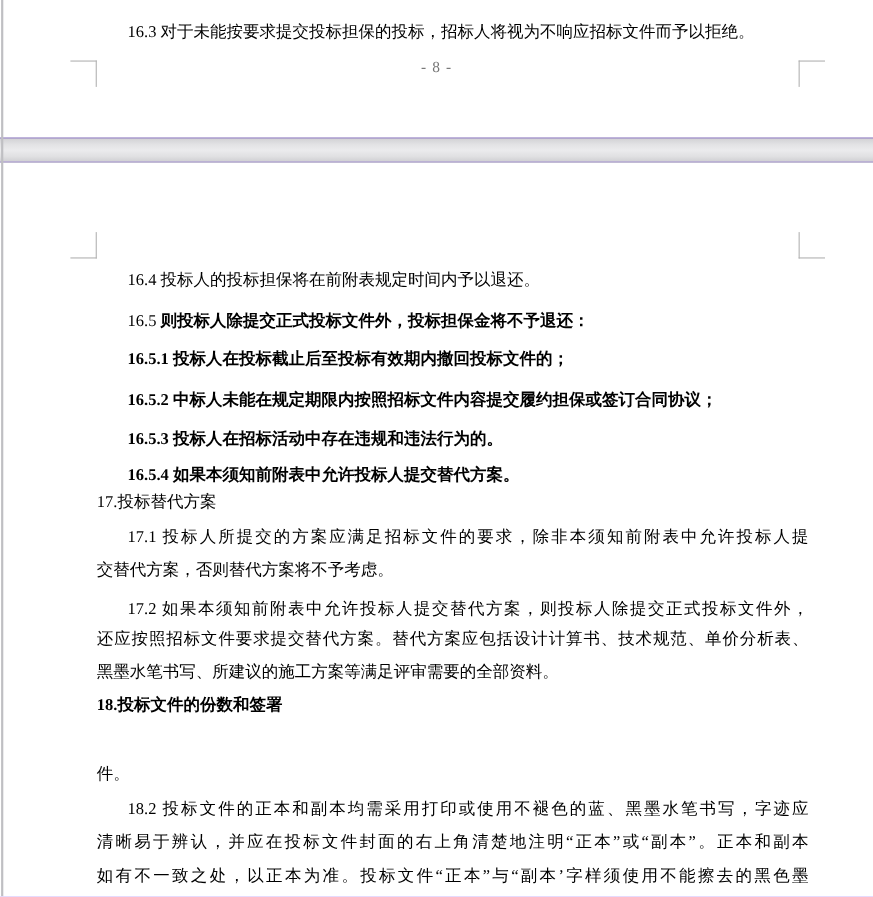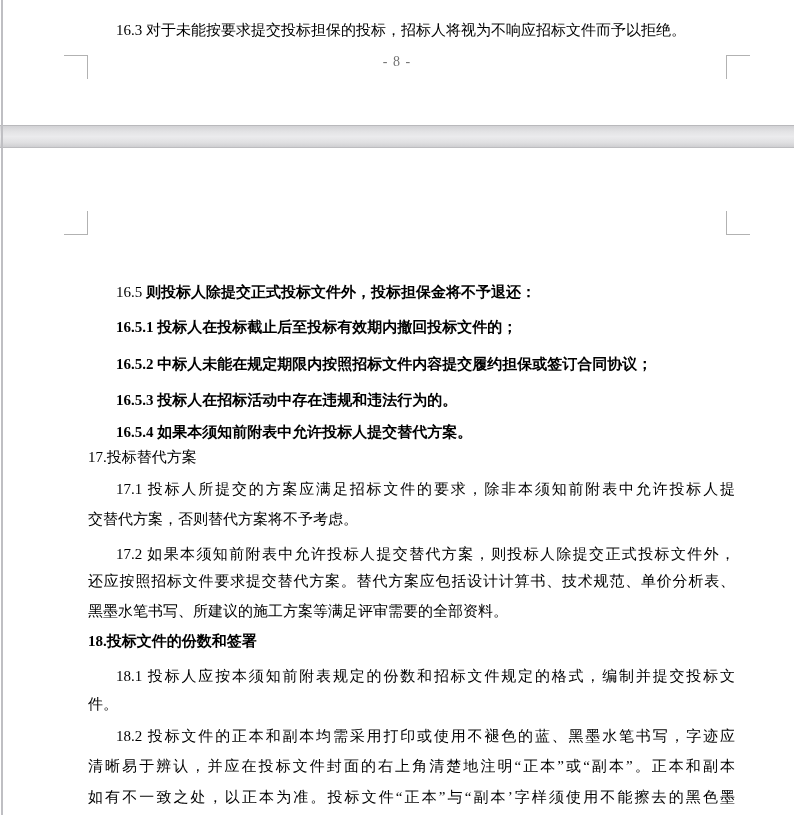--- a/index.html
+++ b/index.html
@@ -41,33 +41,33 @@
     <div class="mark br"></div>
     <div class="page-number">- 8 -</div>
   </div>
 
   <div class="page-gap"></div>
 
   <div class="page page-current">
     <div class="mark tl"></div>
     <div class="mark tr"></div>
     <div class="body-text" id="body-text">
+        <div class="line indent" style="top: 98px;"><span class="seg">16.4 投标人的投标担保将在前附表规定时间内予以退还。</span></div>
         <div class="line indent" style="top: 135px;"><span class="seg">16.5 </span><span class="seg bold">则投标人除提交正式投标文件外，投标担保金将不予退还：</span></div>
         <div class="line indent" style="top: 170px;"><span class="seg bold">16.5.1 投标人在投标截止后至投标有效期内撤回投标文件的；</span></div>
         <div class="line indent" style="top: 207px;"><span class="seg bold">16.5.2 中标人未能在规定期限内按照招标文件内容提交履约担保或签订合同协议；</span></div>
         <div class="line indent" style="top: 243px;"><span class="seg bold">16.5.3 投标人在招标活动中存在违规和违法行为的。</span></div>
         <div class="line indent" style="top: 275px;"><span class="seg bold">16.5.4 如果本须知前附表中允许投标人提交替代方案。</span></div>
         <div class="line" style="top: 300px;"><span class="seg">17.投标替代方案</span></div>
         <div class="line indent justify" style="top: 332px;"><span class="seg">17.1 投标人所提交的方案应满足招标文件的要求，除非本须知前附表中允许投标人提</span></div>
         <div class="line" style="top: 362px;"><span class="seg">交替代方案，否则替代方案将不予考虑。</span></div>
         <div class="line indent justify" style="top: 397px;"><span class="seg">17.2 如果本须知前附表中允许投标人提交替代方案，则投标人除提交正式投标文件外，</span></div>
         <div class="line justify" style="top: 424px;"><span class="seg">还应按照招标文件要求提交替代方案。替代方案应包括设计计算书、技术规范、单价分析表、</span></div>
         <div class="line" style="top: 454px;"><span class="seg">黑墨水笔书写、所建议的施工方案等满足评审需要的全部资料。</span></div>
         <div class="line" style="top: 484px; font-weight: bold;"><span class="seg">18.投标文件的份数和签署</span></div>
-        <div class="line indent justify" style="top: 519px;"><span class="seg">18.1 投标人应按本须知前附表规定的份数和招标文件规定的格式，编制并提交投标文</span></div>
         <div class="line" style="top: 547px;"><span class="seg">件。</span></div>
         <div class="line indent justify" style="top: 579px;"><span class="seg">18.2 投标文件的正本和副本均需采用打印或使用不褪色的蓝、黑墨水笔书写，字迹应</span></div>
         <div class="line justify" style="top: 609px;"><span class="seg">清晰易于辨认，并应在投标文件封面的右上角清楚地注明“正本”或“副本”。正本和副本</span></div>
         <div class="line justify" style="top: 640px;"><span class="seg">如有不一致之处，以正本为准。投标文件“正本”与“副本’字样须使用不能擦去的黑色墨</span></div>
       </div>
   </div>
 
   <div class="left-edge"></div>
 
 </div>

